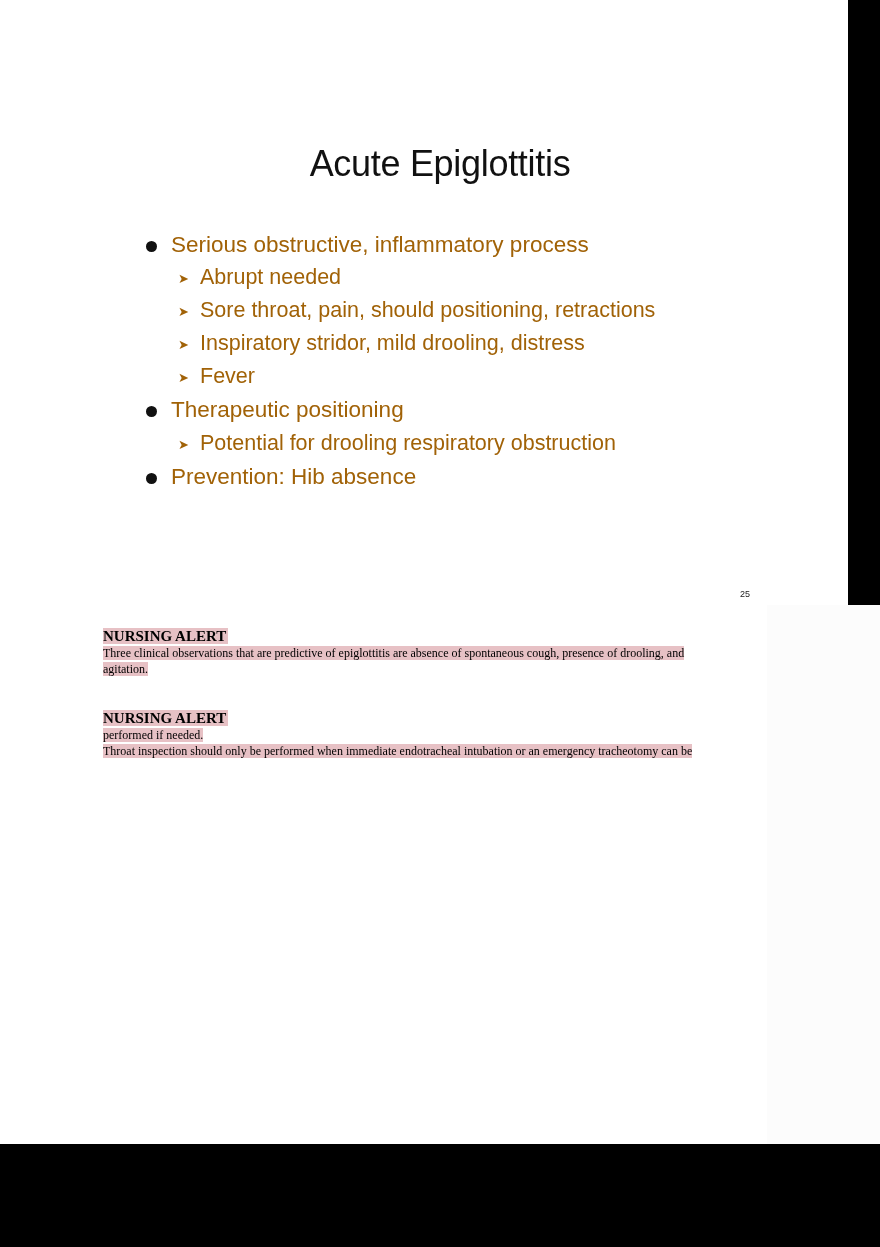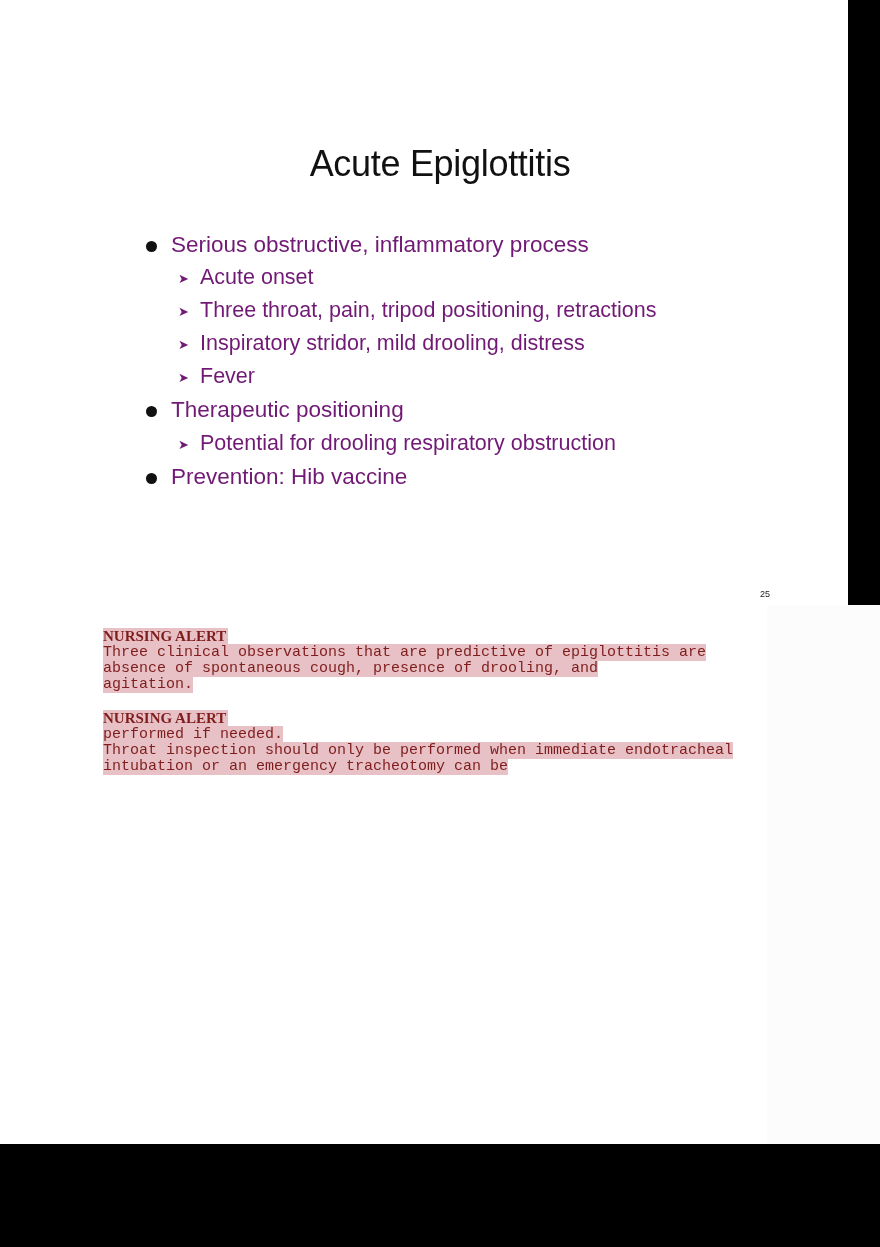--- a/index.html
+++ b/index.html
@@ -9,88 +9,88 @@
     .page {
       position: absolute; left: 0; top: 0; width: 848px; height: 1144px; background: #ffffff;
     }
     .slide-title {
       position: absolute; left: 0; width: 880px; top: 143px; text-align: center;
       font-family: "Liberation Sans", sans-serif; font-size: 36px; color: #111;
       letter-spacing: -0.3px;
     }
     .slide-list {
       position: absolute; left: 145px; top: 228px; margin: 0; padding: 0; list-style: none;
-      font-family: "Liberation Sans", sans-serif; color: #701a75;
+      font-family: "Liberation Sans", sans-serif; color: #a16207;
     }
     .slide-list .l1 {
       position: relative; font-size: 22.5px; height: 33.4px; line-height: 33px; padding-left: 26px;
     }
     .slide-list .l1 .bullet {
       position: absolute; left: 1px; top: 13px; width: 11px; height: 11px; border-radius: 50%; background: #111;
     }
     .slide-list .l2 {
       position: relative; font-size: 21.5px; height: 33px; line-height: 33px; padding-left: 55px;
     }
     .slide-list .l2 .arrow {
       position: absolute; left: 33px; top: 0; font-size: 13px; line-height: 35px;
     }
     .slide-num {
-      position: absolute; left: 760px; top: 589px; font-family: "Liberation Sans", sans-serif;
+      position: absolute; left: 740px; top: 589px; font-family: "Liberation Sans", sans-serif;
       font-size: 9px; color: #222;
     }
     .alert {
-      position: absolute; left: 103px; width: 650px; font-family: "Liberation Serif", serif; color: #7f1d1d;
+      position: absolute; left: 103px; width: 650px; font-family: "Liberation Serif", serif; color: #000000;
     }
     .alert .hl { background: #e7c1c5; }
     .alert-title { font-weight: bold; font-size: 15px; line-height: 16px; display: inline-block; padding-right: 2px; }
-    .alert-body { font-size: 15px; line-height: 16px; font-family: Liberation Mono, monospace; }
+    .alert-body { font-size: 12px; line-height: 16px; }
     .right-shade {
       position: absolute; left: 767px; top: 605px; width: 113px; height: 539px; background: #fcfcfc;
     }
   </style>
 </head>
 <body>
 
 <div class="page">
   <div class="right-shade"></div>
 
   <div class="slide-title">Acute Epiglottitis</div>
 
   <ul class="slide-list">
     <li class="l1">
       <span class="bullet"></span>
       <span>Serious obstructive, inflammatory process</span>
     </li>
     <li class="l2">
       <span class="arrow">➤</span>
-      <span>Acute onset</span>
+      <span>Abrupt needed</span>
     </li>
     <li class="l2">
       <span class="arrow">➤</span>
-      <span>Three throat, pain, tripod positioning, retractions</span>
+      <span>Sore throat, pain, should positioning, retractions</span>
     </li>
     <li class="l2">
       <span class="arrow">➤</span>
       <span>Inspiratory stridor, mild drooling, distress</span>
     </li>
     <li class="l2">
       <span class="arrow">➤</span>
       <span>Fever</span>
     </li>
     <li class="l1">
       <span class="bullet"></span>
       <span>Therapeutic positioning</span>
     </li>
     <li class="l2">
       <span class="arrow">➤</span>
       <span>Potential for drooling respiratory obstruction</span>
     </li>
     <li class="l1">
       <span class="bullet"></span>
-      <span>Prevention: Hib vaccine</span>
+      <span>Prevention: Hib absence</span>
     </li>
   </ul>
 
   <div class="slide-num">25</div>
 
   <div class="alert" style="top:627px;">
     <div><span class="alert-title hl">NURSING ALERT</span></div>
     <div class="alert-body"><span class="hl">Three clinical observations that are predictive of epiglottitis are absence of spontaneous cough, presence of drooling, and</span></div>
     <div class="alert-body"><span class="hl">agitation.</span></div>
   </div>

